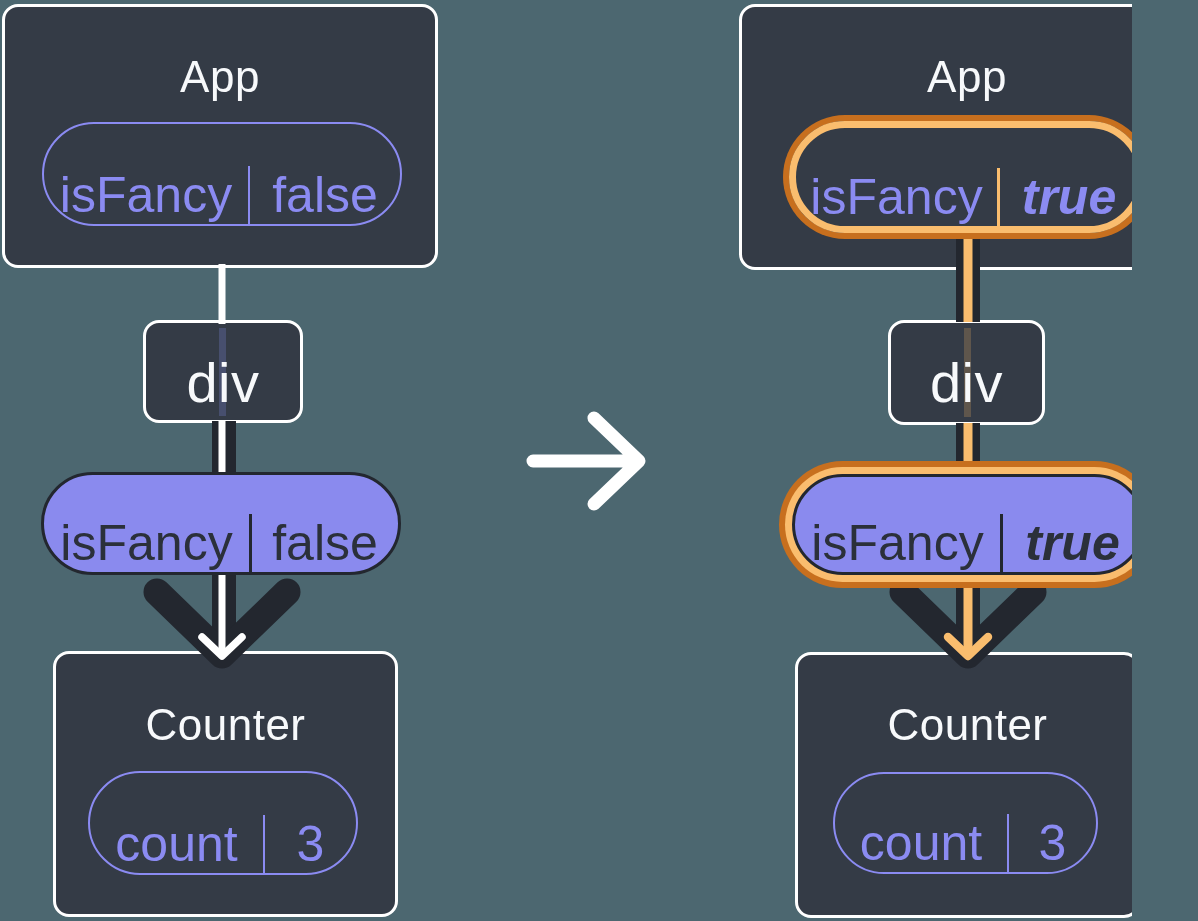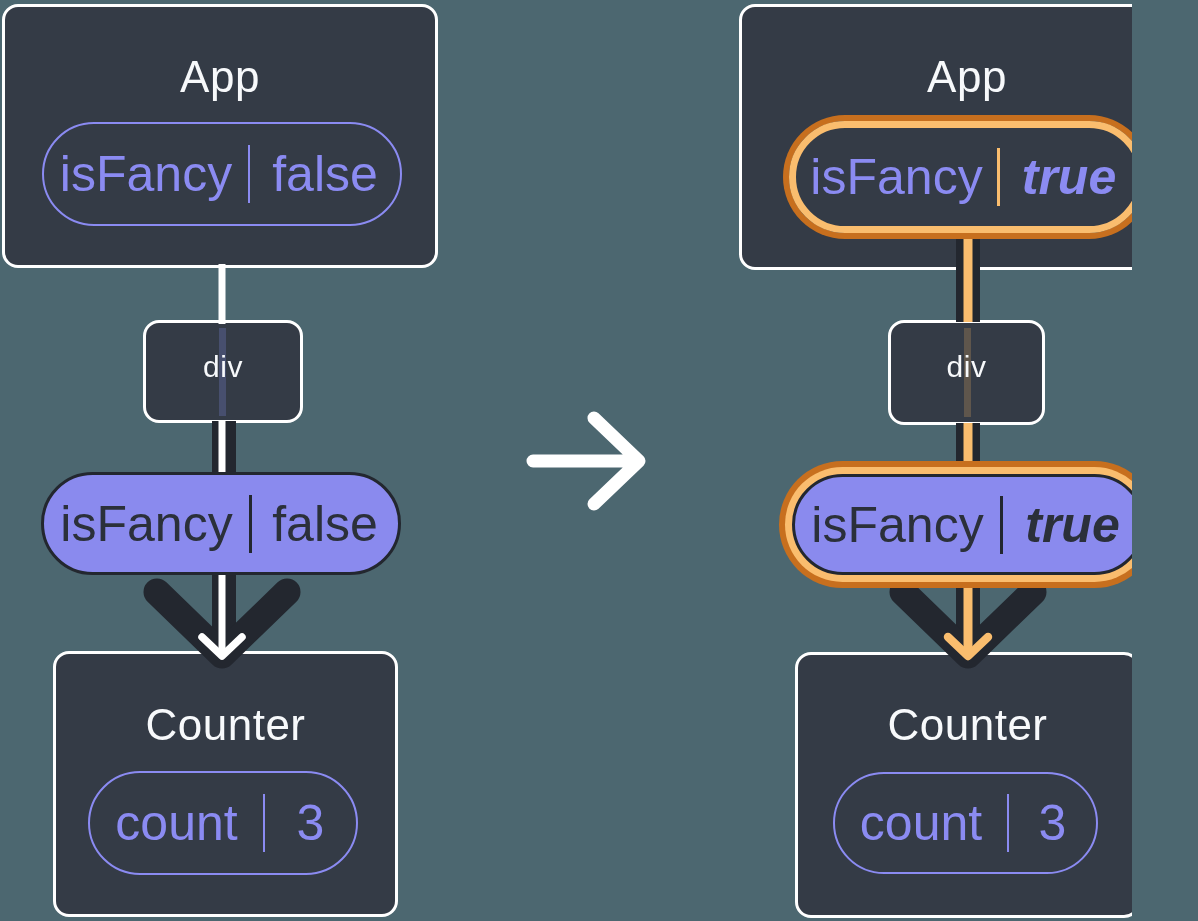--- a/index.html
+++ b/index.html
@@ -9,23 +9,23 @@
     --orange-light:#FABD6E; --sparkle:#F8B75C;
   }
   html,body{margin:0;padding:0;}
   body{background:var(--background);font-family:"Liberation Sans", sans-serif;}
   .stage{position:relative;width:1132px;height:921px;background:var(--background);overflow:hidden;}
 
   .card{position:absolute;background:var(--card-bg);border:3.5px solid var(--card-border);
         border-radius:16px;box-sizing:border-box;z-index:1;}
   .title{position:absolute;z-index:10;color:var(--title-text);font-size:44px;font-weight:500;
          text-align:center;letter-spacing:.5px;}
-  .divlabel{font-size:30px;}
+  .divlabel{font-size:56px;}
 
-  .pill{position:absolute;display:flex;align-items:center;border-radius:999px;
+  .pill{position:absolute;display:flex;align-items:flex-end;border-radius:999px;
         box-sizing:border-box;z-index:10;}
   .pill .cell{display:flex;align-items:center;justify-content:center;font-size:50px;}
   .outline-pill{border:2.5px solid var(--purple);color:var(--purple);}
   .outline-pill .cell.val{border-left:2.5px solid var(--purple);}
   .filled-pill{background:var(--purple-fill);border:3px solid var(--dark);color:var(--dark-text);}
   .filled-pill .cell.val{border-left:3px solid var(--dark);}
   .orange-ring{border:7px solid var(--orange-light);box-shadow:0 0 0 6px var(--orange-dark);
         color:var(--purple);}
   .orange-ring .cell.val{border-left:3px solid var(--orange-light);}
   .orange-double{background:var(--purple-fill);border:3px solid var(--dark);color:var(--dark-text);

